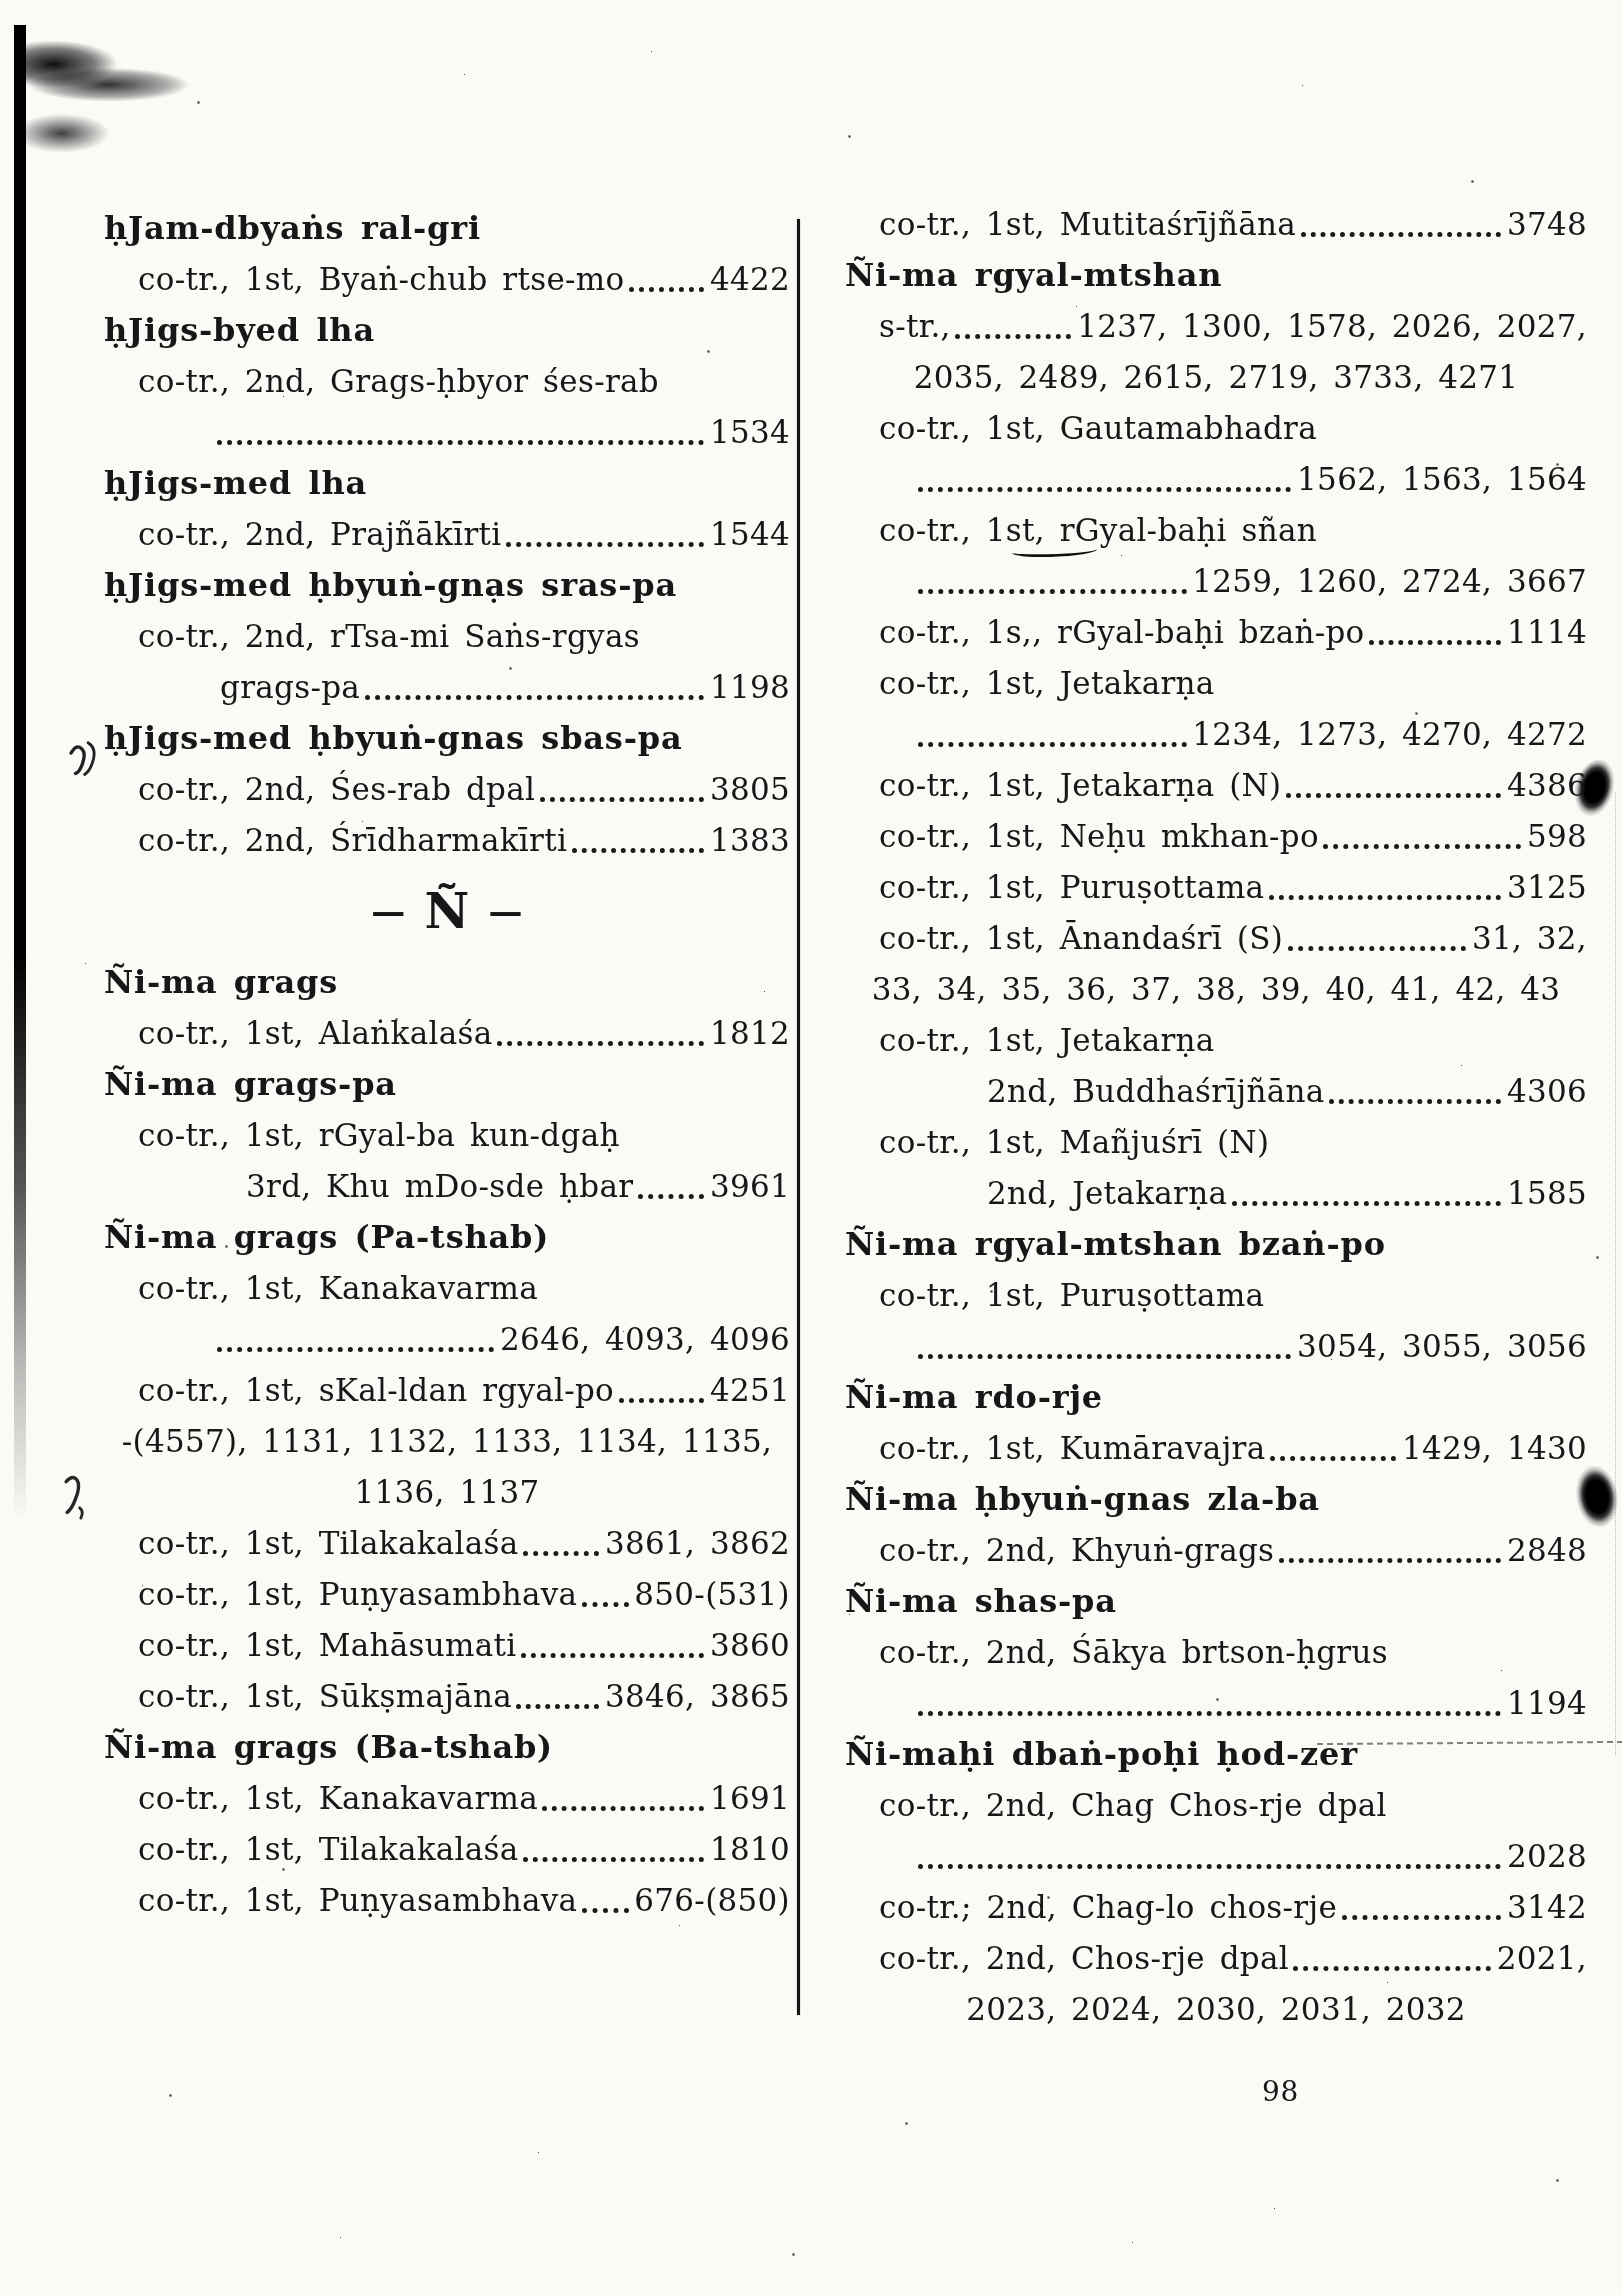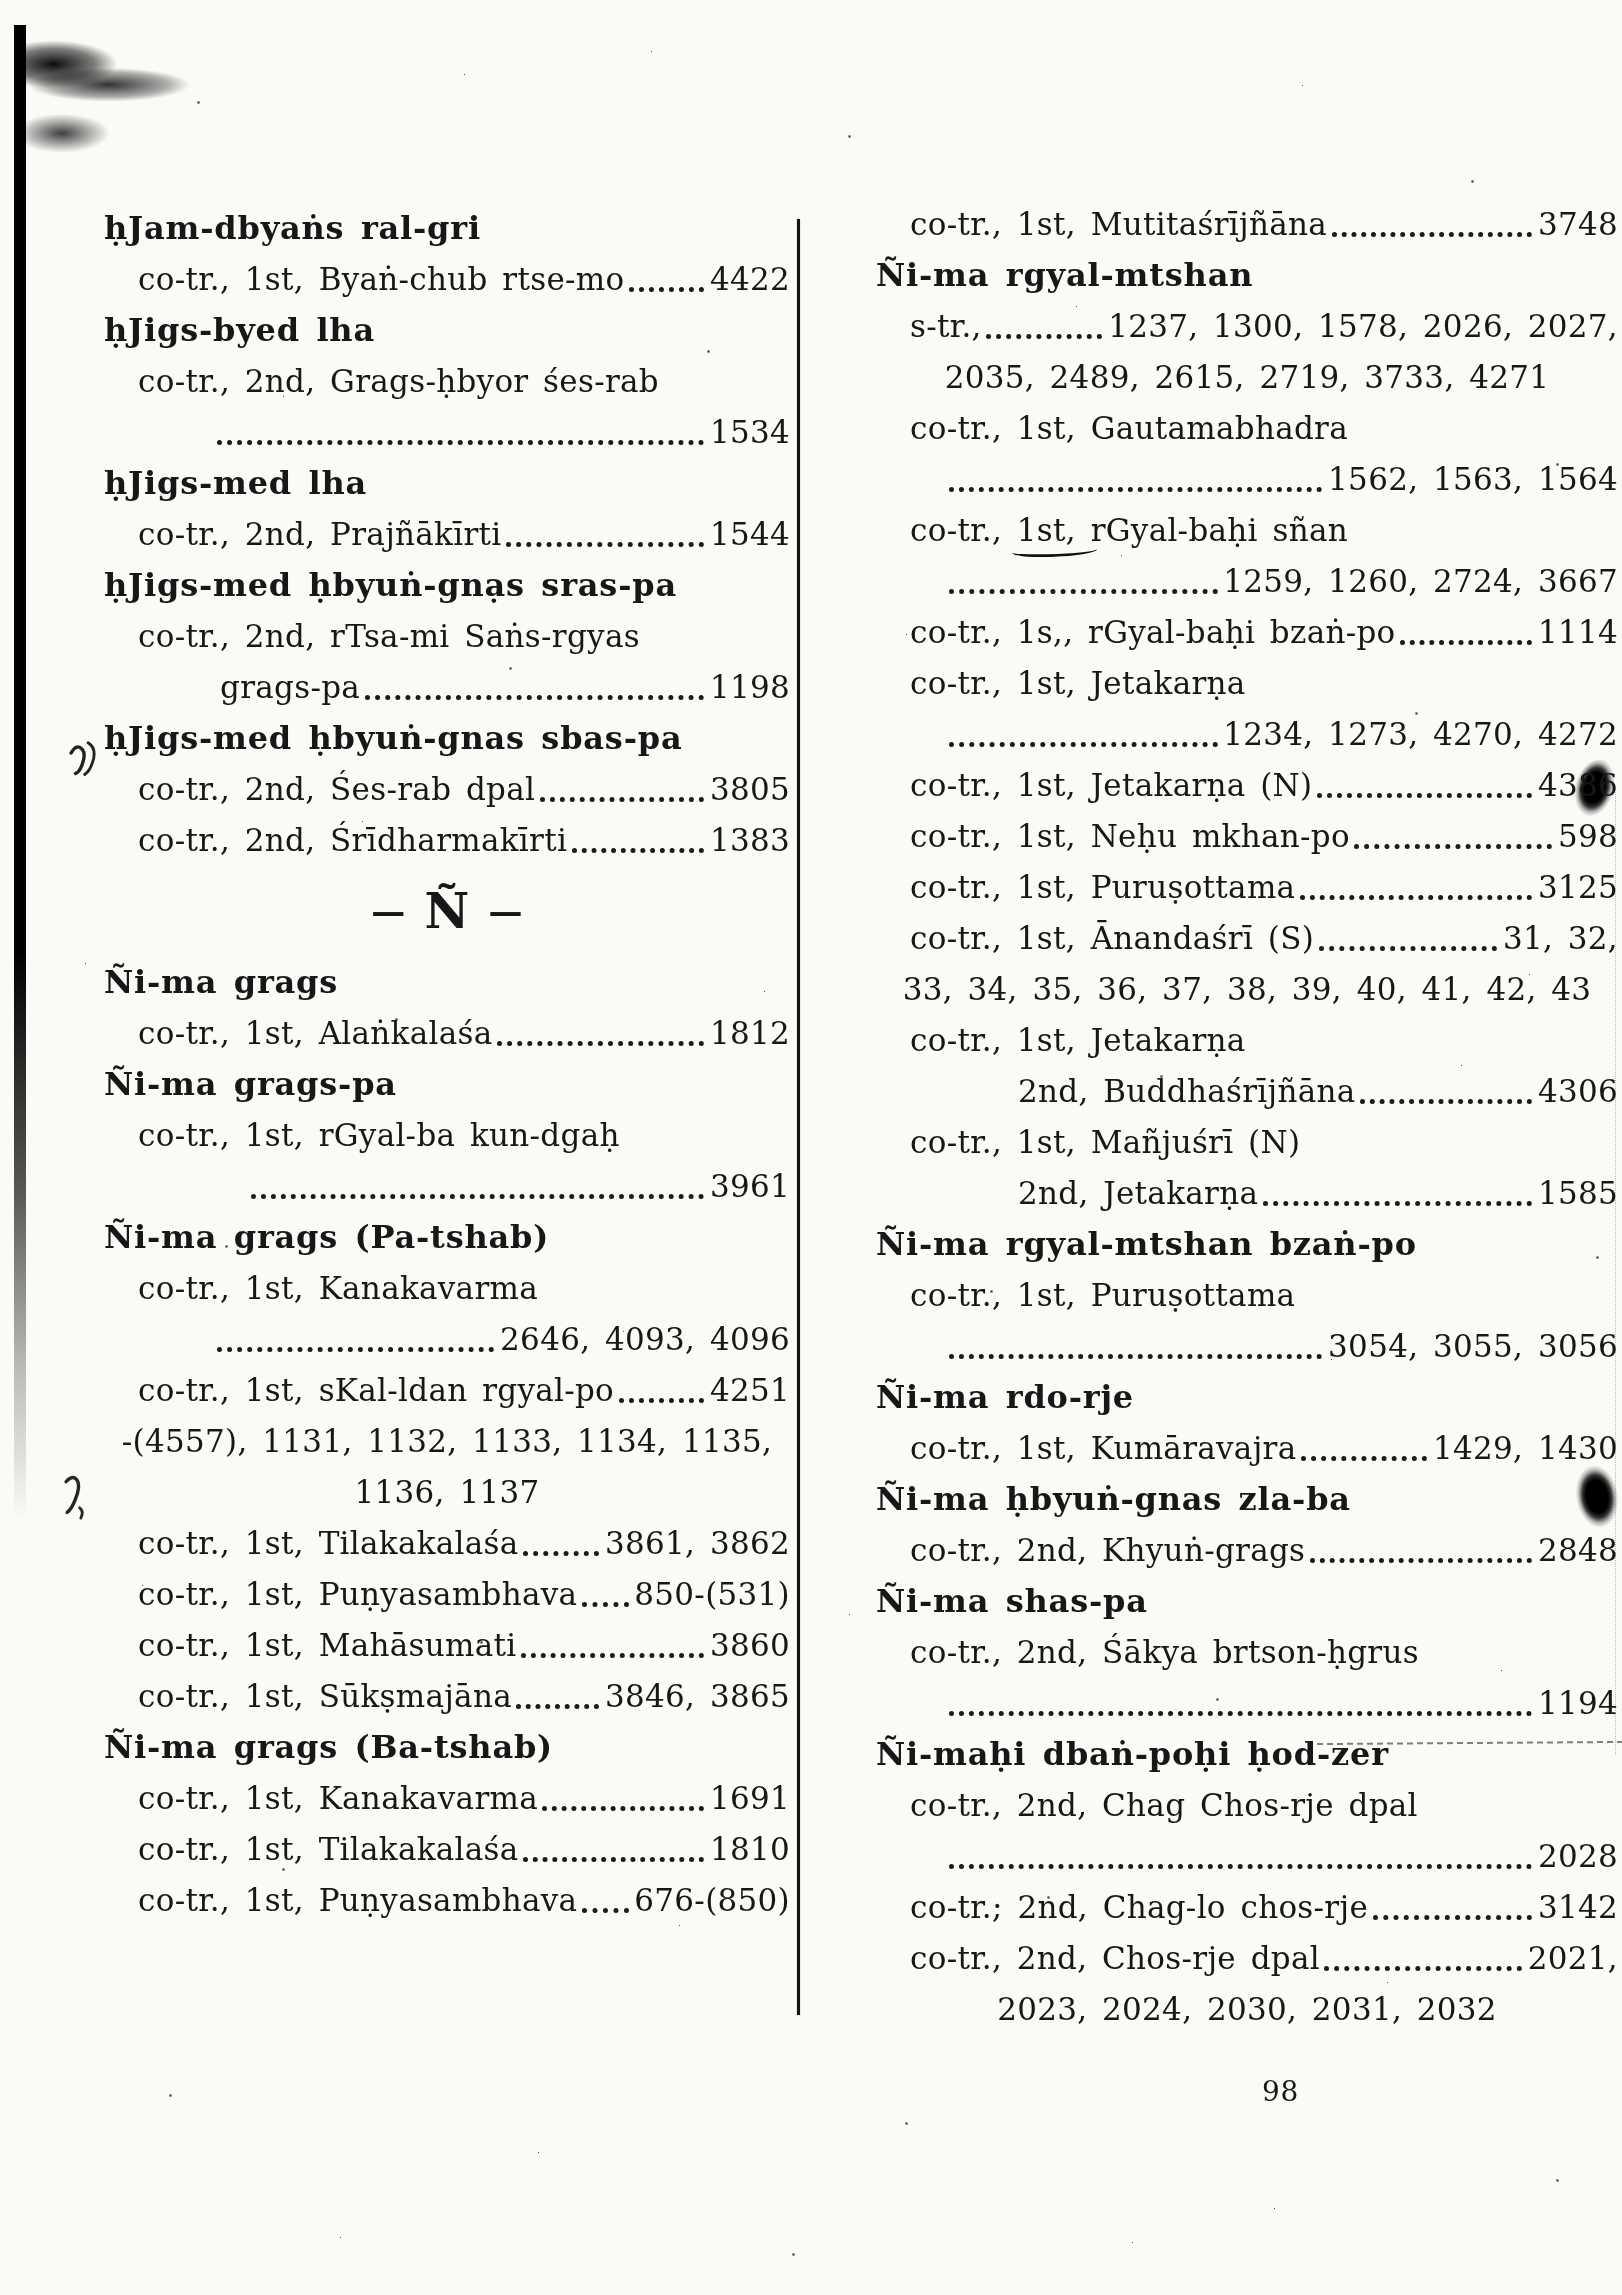--- a/index.html
+++ b/index.html
@@ -7,21 +7,21 @@
     position:relative;
     width:1623px;height:2295px;
     background:#fbfaf7;
     overflow:hidden;
     font-family:"DejaVu Serif", serif;
     color:#171717;
   }
   
   .col{position:absolute;}
   #left-col{left:104px;top:203px;width:686px;}
-  #right-col{left:876px;top:199px;width:742px;}
+  #right-col{left:845px;top:199px;width:742px;}
   .line{
     display:flex;
     height:51px;
     line-height:51px;
     font-size:31px;
     letter-spacing:0.3px;
     word-spacing:4.5px;
     white-space:nowrap;
   }
   .l-head{font-size:32px;font-weight:600;letter-spacing:0.8px;}
@@ -201,20 +201,21 @@
         <span class="dots"></span>
         <span class="num">1812</span>
       </div>
       <div class="line l-head">
         <span class="lbl">Ñi-ma grags-pa</span>
       </div>
       <div class="line l-sub">
         <span class="lbl">co-tr., 1st, rGyal-ba kun-dgaḥ</span>
       </div>
       <div class="line l-ind2">
+        <span class="lbl">3rd, Khu mDo-sde ḥbar</span>
         <span class="dots"></span>
         <span class="num">3961</span>
       </div>
       <div class="line l-head">
         <span class="lbl">Ñi-ma grags (Pa-tshab)</span>
       </div>
       <div class="line l-sub">
         <span class="lbl">co-tr., 1st, Kanakavarma</span>
       </div>
       <div class="line l-leader">

